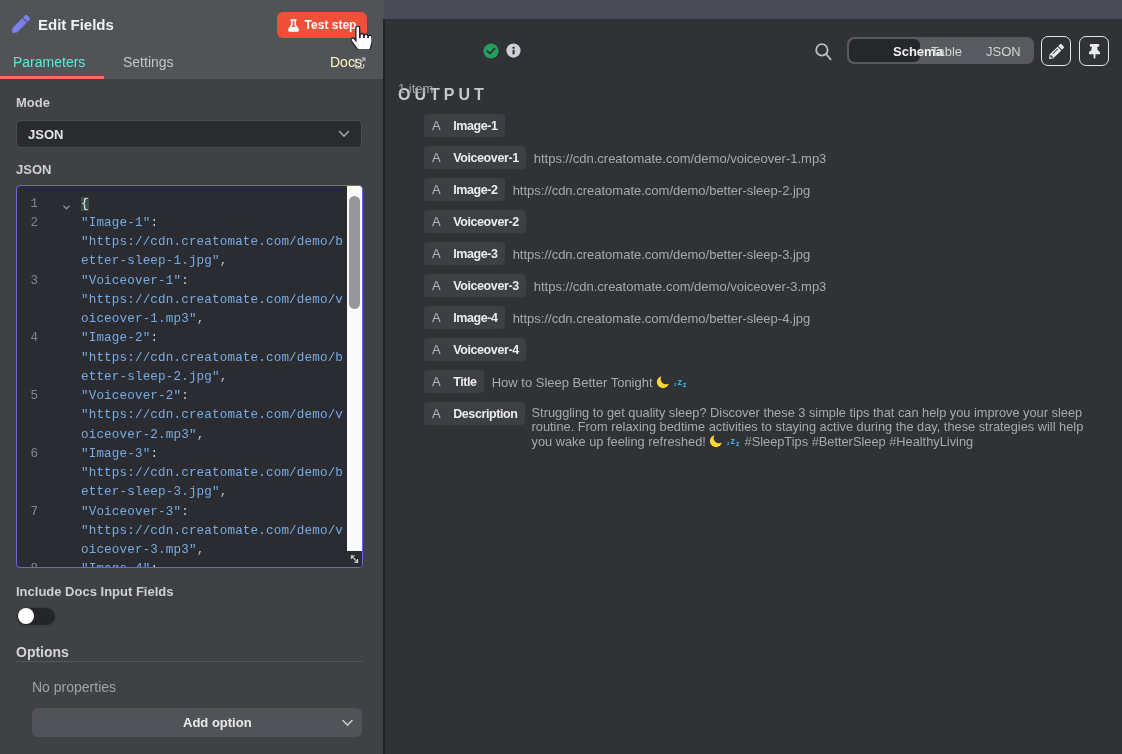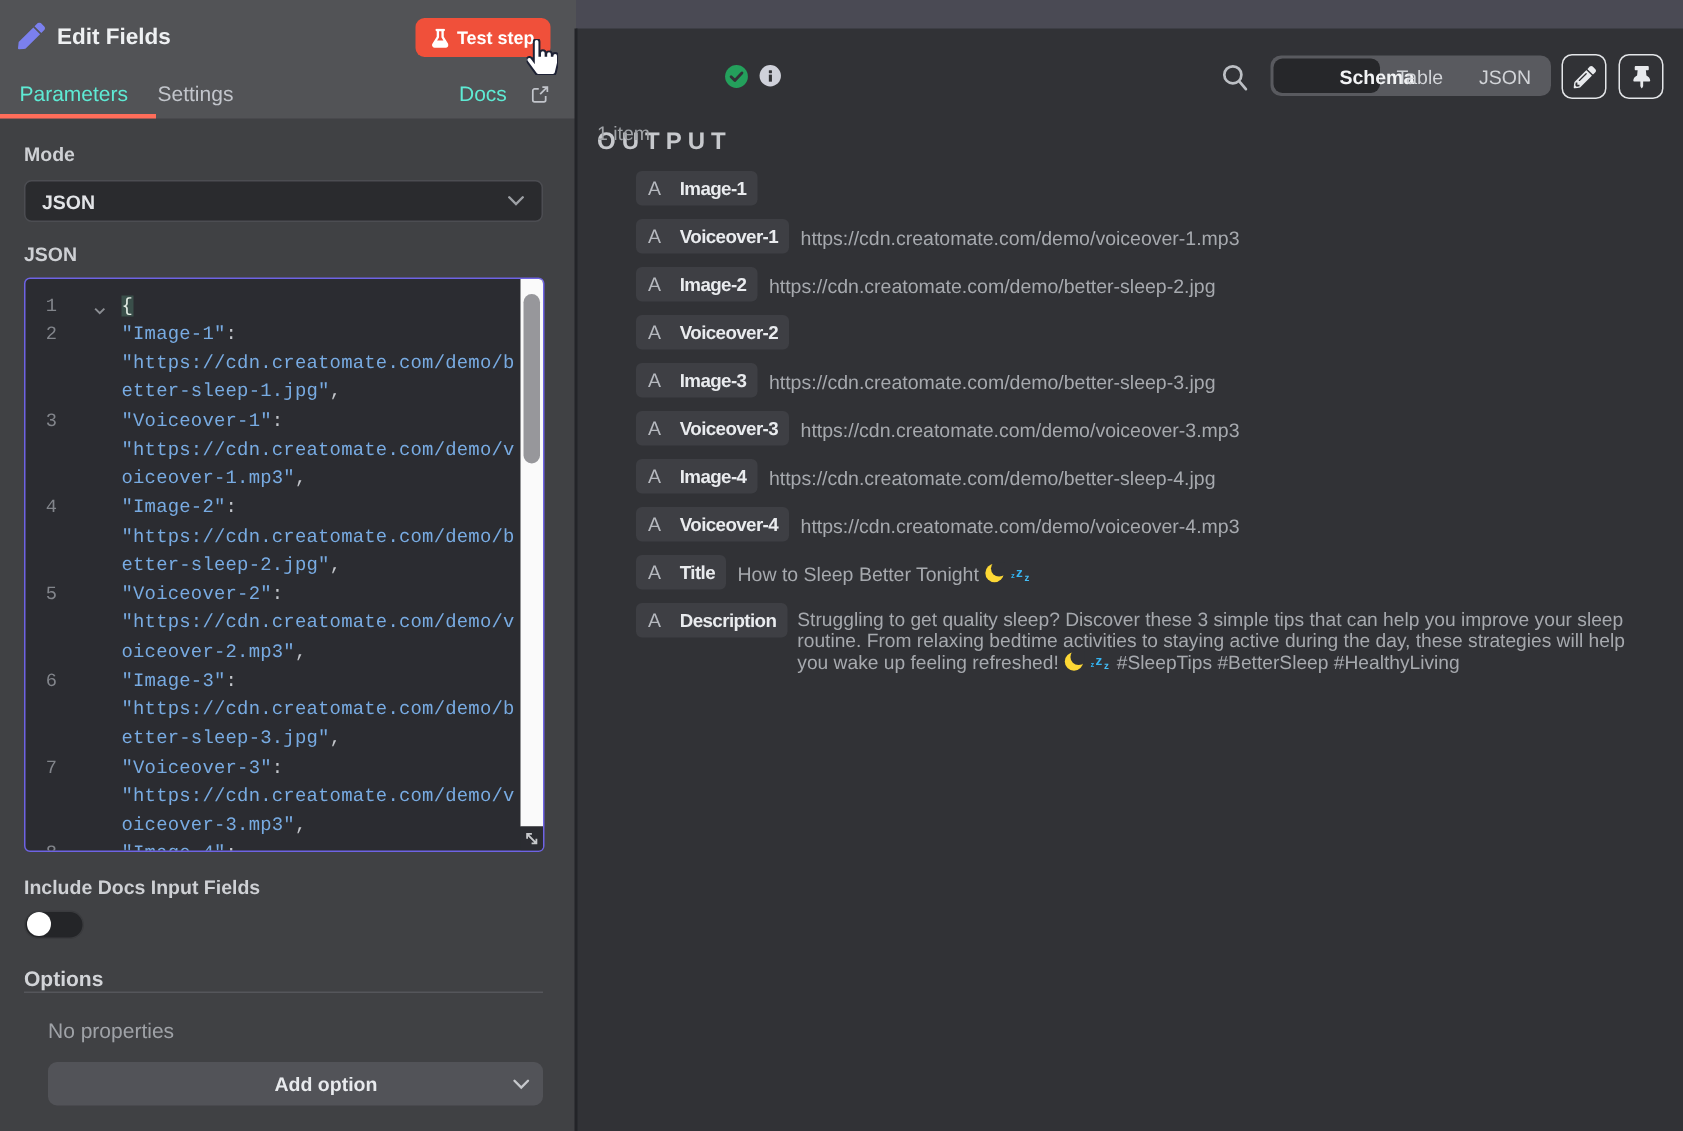--- a/index.html
+++ b/index.html
@@ -76,22 +76,22 @@
     <path fill="#7b80ee" d="M290.74 93.24l128.02 128.02-277.99 277.99-114.14 12.6C11.35 513.54-1.56 500.62.14 485.34l12.7-114.22 277.9-277.88zm207.2-19.06l-60.11-60.11c-18.75-18.75-49.16-18.75-67.91 0l-56.55 56.55 128.02 128.02 56.55-56.55c18.75-18.76 18.75-49.16 0-67.91z"></path>
   </svg>
   <div class="abs" id="ltitle">Edit Fields</div>
   <div class="abs" id="teststep">
     <svg width="11" height="13" viewBox="0 0 448 512">
       <path fill="#fff" d="M437.2 403.5L320 215V64h8c13.3 0 24-10.7 24-24V24c0-13.3-10.7-24-24-24H120c-13.3 0-24 10.7-24 24v16c0 13.3 10.7 24 24 24h8v151L10.8 403.5C-18.5 450.6 15.3 512 70.9 512h306.2c55.7 0 89.4-61.5 60.1-108.5zM137.9 320l48.2-77.6c3.7-5.2 5.8-11.6 5.8-18.4V64h64v160c0 6.9 2.2 13.2 5.8 18.4l48.2 77.6h-172z"></path>
     </svg>
     <span>Test step</span>
   </div>
   <div class="abs tab" style="left:13px; color:#5eead4;">Parameters</div>
-  <div class="abs tab" style="left:105px; color:#c2c5cb;">Settings</div>
-  <div class="abs tab" style="left:306px; color:#5eead4;">Docs</div>
+  <div class="abs tab" style="left:123px; color:#c2c5cb;">Settings</div>
+  <div class="abs tab" style="left:330px; color:#fef9c3;">Docs</div>
   <svg class="abs" style="left:353.5px; top:56.5px;" width="12" height="12" viewBox="0 0 13 13">
     <path d="M10.6 7.5 v3 a1.3 1.3 0 0 1 -1.3 1.3 H2.6 A1.3 1.3 0 0 1 1.3 10.5 V3.8 a1.3 1.3 0 0 1 1.3 -1.3 h3" stroke="#c2c5cb" stroke-width="1.25" fill="none"></path>
     <path d="M8.2 1.1 h3.6 v3.6 M11.5 1.4 L6.6 6.3" stroke="#c2c5cb" stroke-width="1.25" fill="none"></path>
   </svg>
   <div class="abs" id="tab-underline"></div>
 
   <div class="abs lbl" style="left:16px; top:95px;">Mode</div>
   <div class="abs" id="modesel">JSON</div>
   <svg class="abs" style="left:338px; top:129px;" width="12" height="10" viewBox="0 0 12 10">
     <path d="M1.5 2.5 L6 7 L10.5 2.5" stroke="#9da0a5" stroke-width="1.6" fill="none" stroke-linecap="round"></path>
@@ -233,21 +233,20 @@
       <span class="a">A</span>
       <span class="k">Image-4</span>
     </div>
     <div class="val">https://cdn.creatomate.com/demo/better-sleep-4.jpg</div>
   </div>
   <div class="row" style="top:338px;">
     <div class="pill">
       <span class="a">A</span>
       <span class="k">Voiceover-4</span>
     </div>
-    <div class="val">https://cdn.creatomate.com/demo/voiceover-4.mp3</div>
   </div>
   <div class="row" style="top:370px;">
     <div class="pill">
       <span class="a">A</span>
       <span class="k">Title</span>
     </div>
     <div class="val">How to Sleep Better Tonight
     <svg class="emoji" width="14" height="14" viewBox="0 0 16 16">
         <circle cx="8" cy="8" r="7" fill="#fdd835"></circle>
         <circle cx="11.5" cy="4.5" r="6.2" fill="#313236"></circle>

